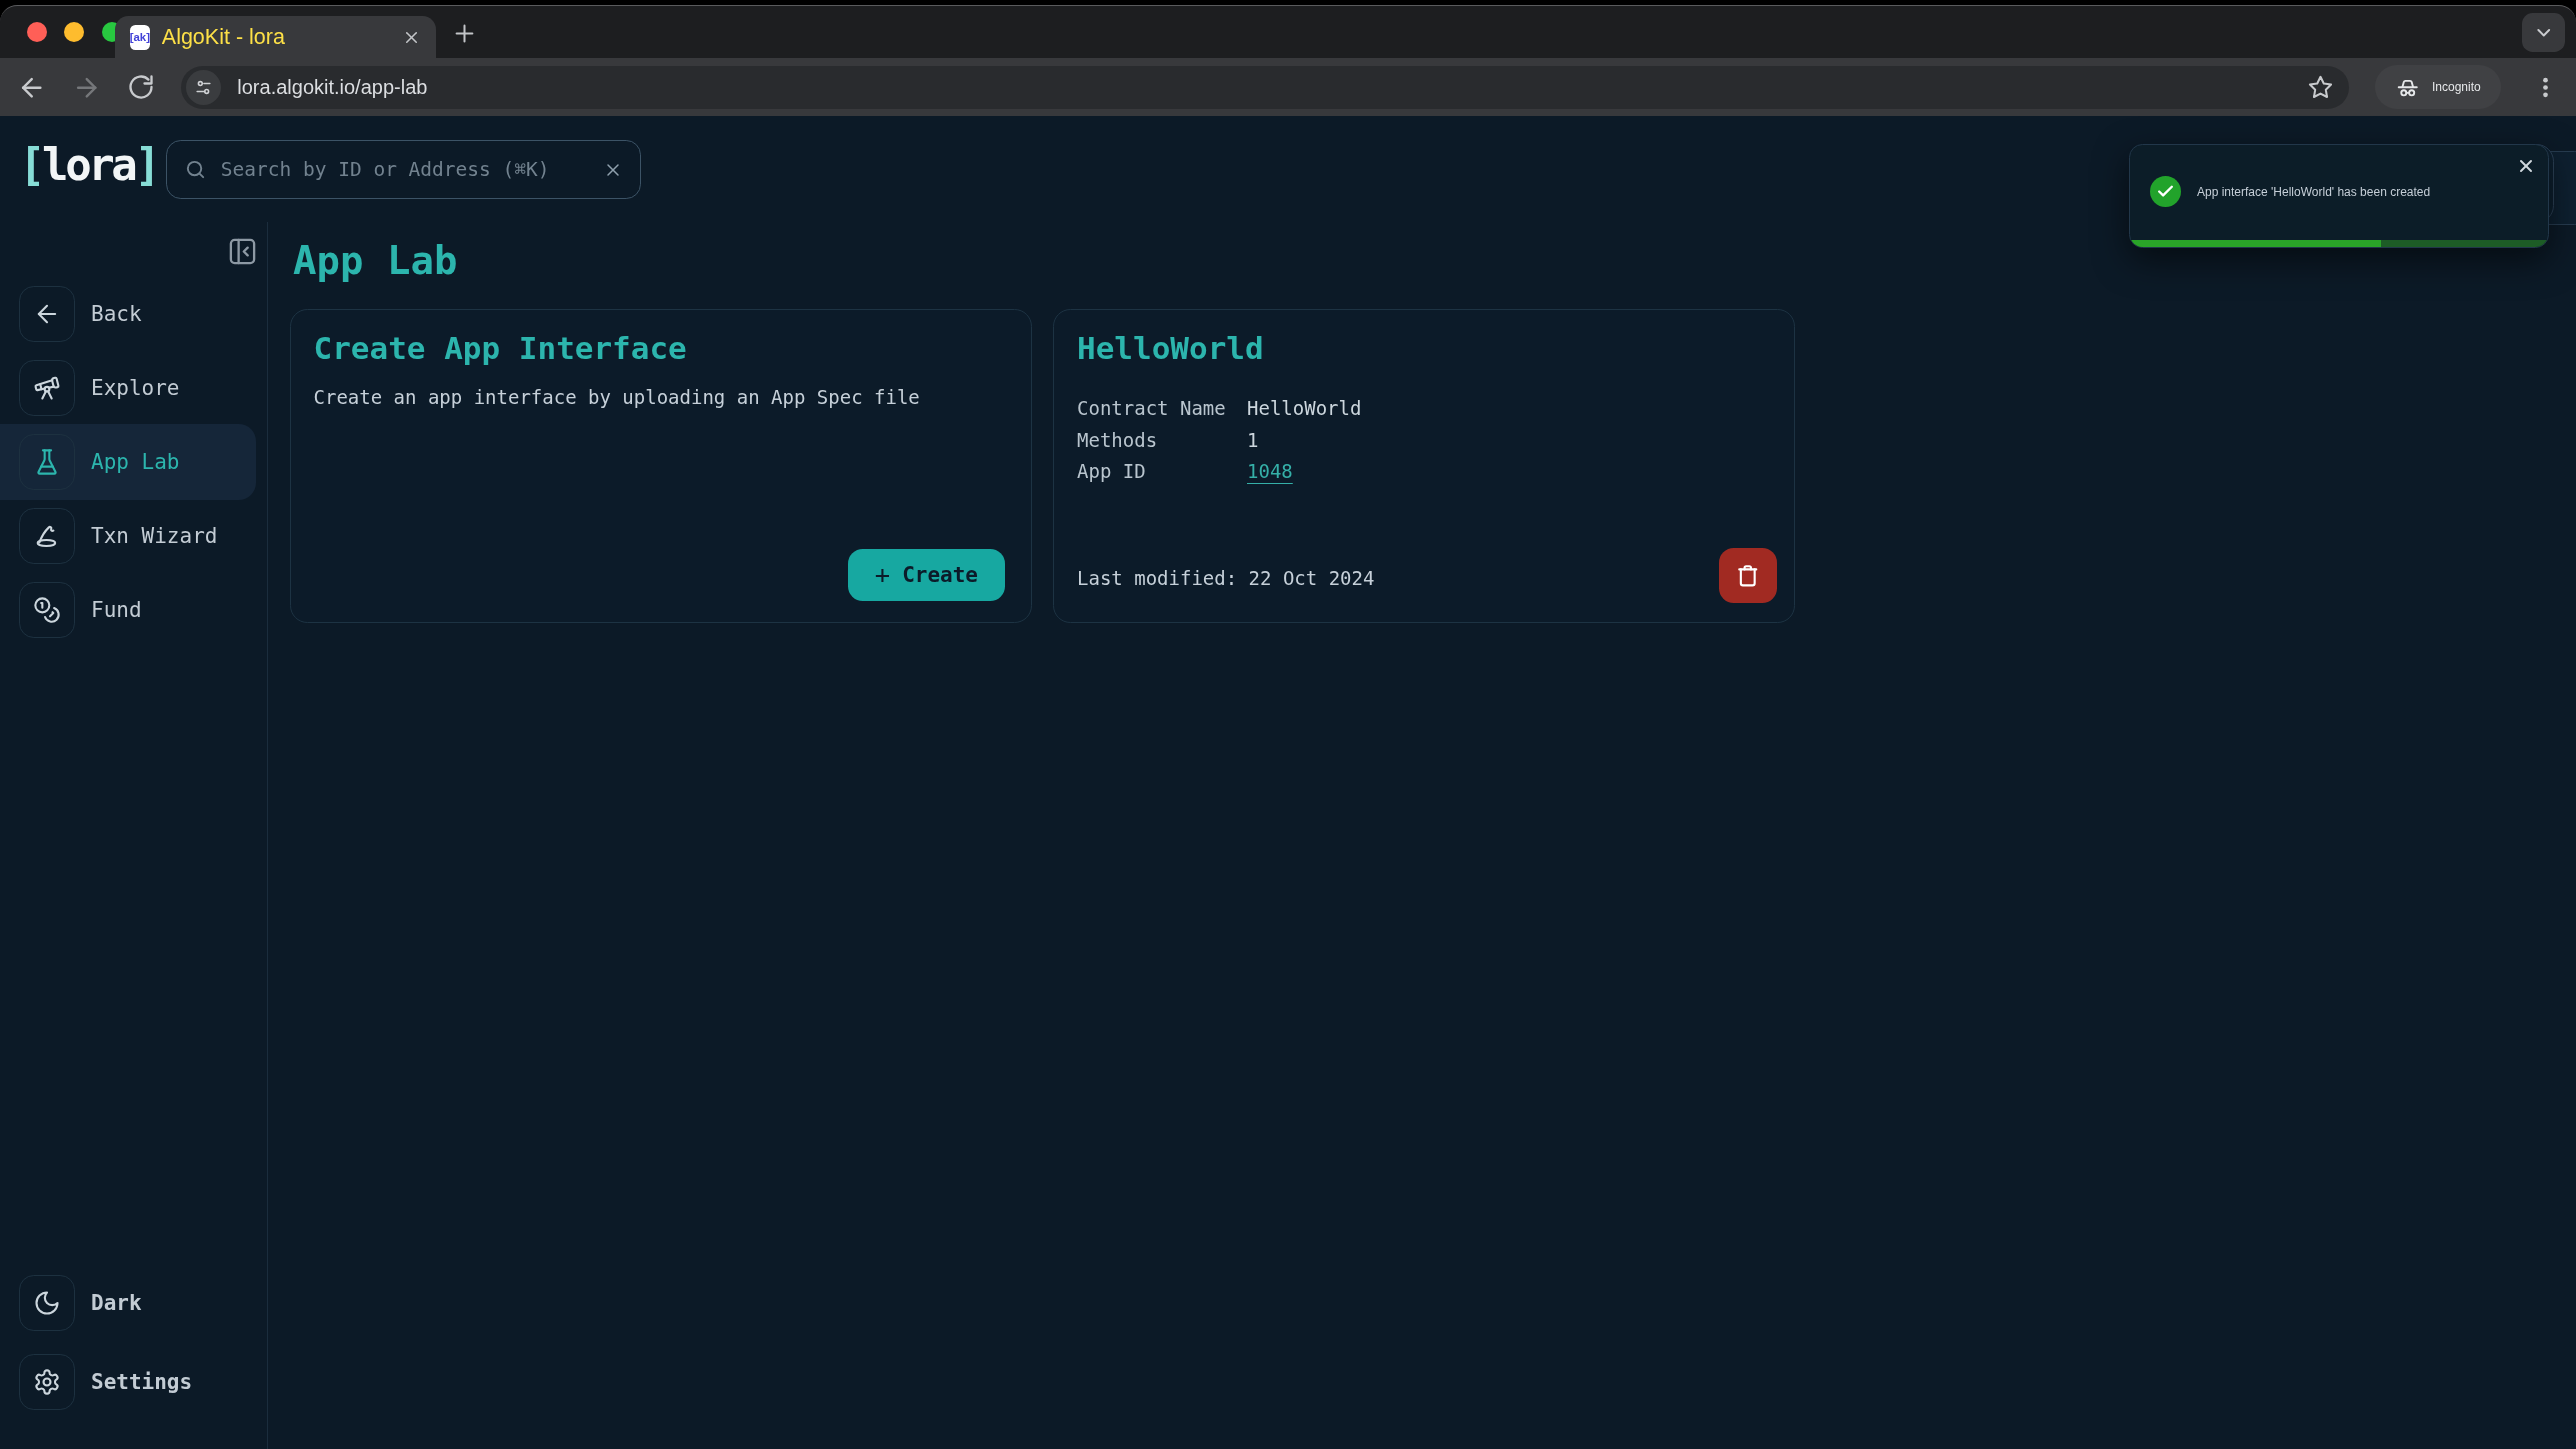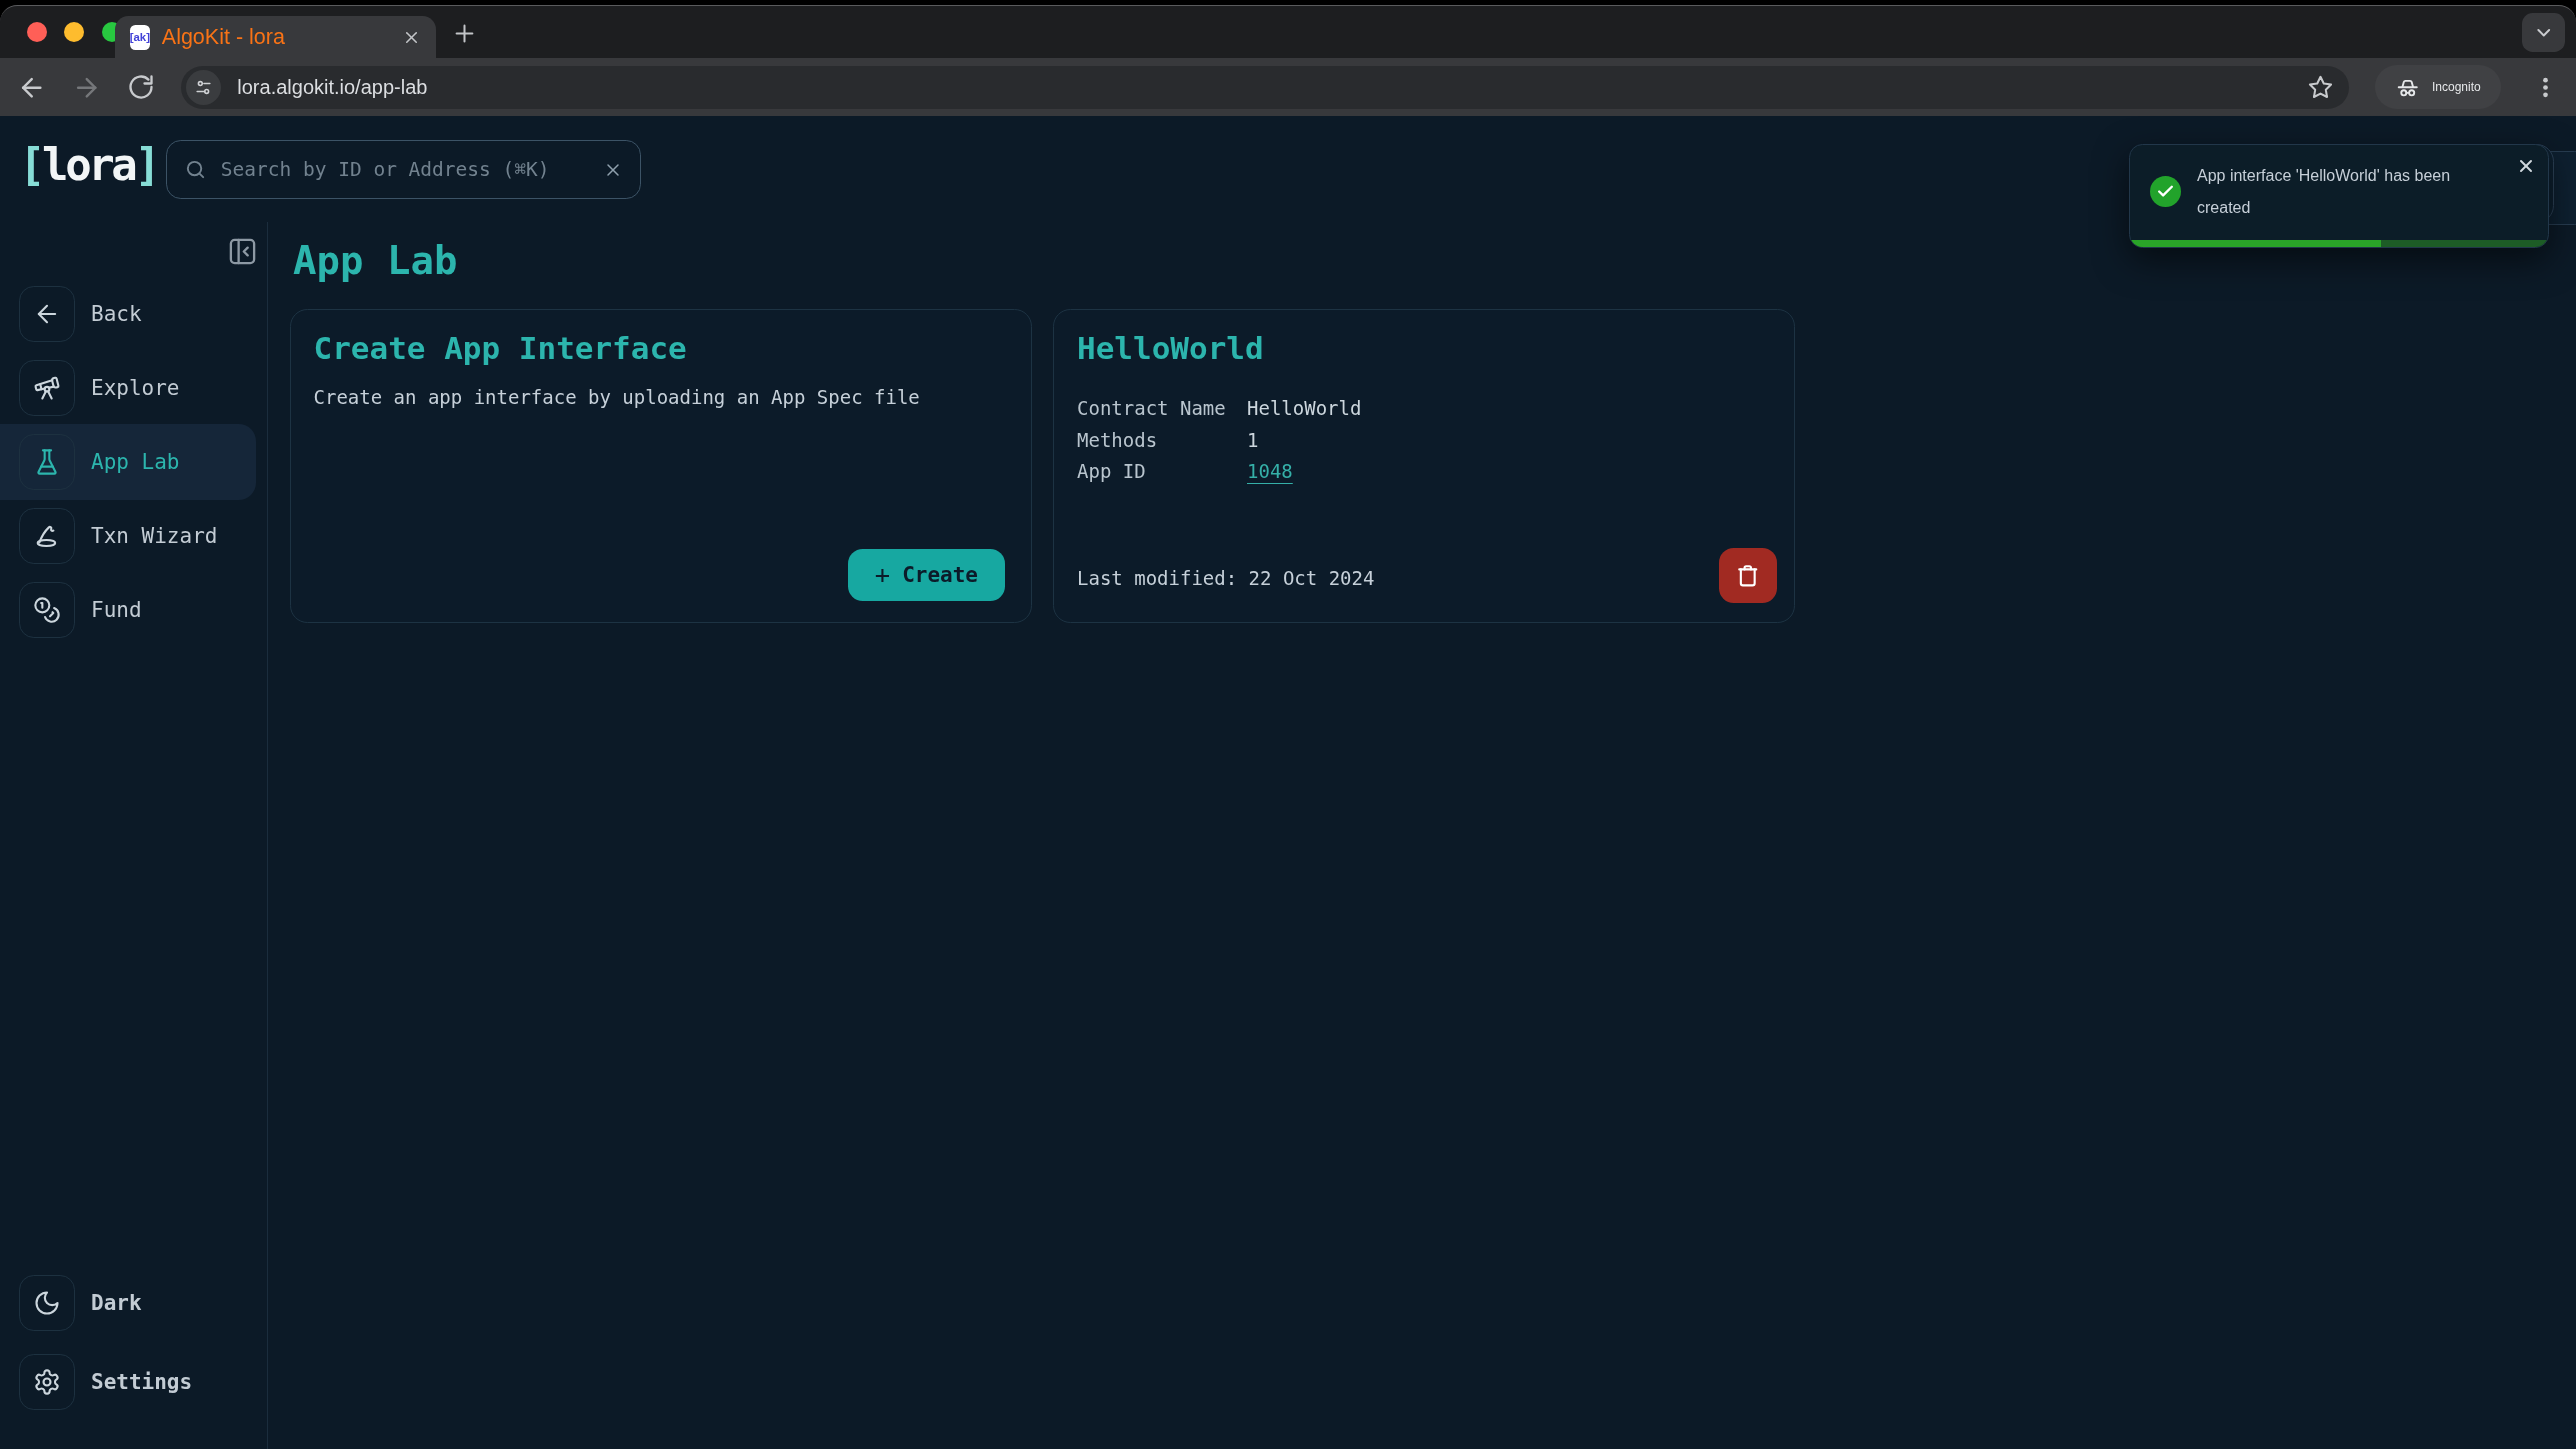--- a/index.html
+++ b/index.html
@@ -16,21 +16,21 @@
   .traffic { position:absolute; left:27px; top:16px; display:flex; gap:17.4px; }
   .tl { width:20px; height:20px; border-radius:50%; }
   .tl.red{ background:#ff5f57; } .tl.yellow{ background:#febc2e; } .tl.green{ background:#28c840; }
 
   .tab { position:absolute; left:115px; top:9.4px; width:321px; height:43px;
          background:#38393c; border-radius:13.4px 13.4px 0 0; display:flex;
          align-items:center; padding:0 14.8px; gap:12px; }
   .favicon { width:20px; height:25.5px; background:#fff; border-radius:5.4px;
              display:flex; align-items:center; justify-content:center;
              color:#4343d8; font-weight:700; font-size:11.4px; flex:none; }
-  .tab-title { flex:1; font-size:21.5px; color:#f97316; white-space:nowrap; overflow:hidden; }
+  .tab-title { flex:1; font-size:21.5px; color:#fde047; white-space:nowrap; overflow:hidden; }
   .tab-close { color:#c3c5c8; }
   .newtab { position:absolute; left:451px; top:13.4px; color:#c3c5c8; }
   .tabsearch { position:absolute; right:10.7px; top:6.7px; width:43px; height:39px;
                border-radius:10.7px; background:#38393c; color:#c9cbce;
                display:flex; align-items:center; justify-content:center; }
 
   .toolbar { position:absolute; top:52px; left:0; right:0; height:58px; background:#38393c;
              display:flex; align-items:center; padding:0 17.4px; gap:25.5px; }
   .nav-ico { color:#c8cacd; flex:none; }
   .nav-ico.disabled { color:#75777a; }
@@ -112,21 +112,21 @@
   .toast-ghost3 { position:absolute; top:35px; right:-16px; width:376px; height:74px;
                   border-radius:17.4px; background:#0e2030; border:1.3px solid #273c50; }
   .toast { position:absolute; top:27.5px; right:27px; width:420px; height:104px;
            border-radius:13.4px; background:#0c1d28; border:0.7px solid #22374a;
            box-shadow:0 12px 34px rgba(0,0,0,.55); overflow:hidden;
            font-family:"Liberation Sans", sans-serif; }
   .toast-body { display:flex; align-items:center; gap:16px; height:94px; padding:0 17.4px 0 20px; }
   .check-circle { width:31px; height:31px; border-radius:50%;
                   background:var(--toast-green,#22a32b); color:#fff; flex:none;
                   display:flex; align-items:center; justify-content:center; }
-  .toast-msg { font-size:16px; line-height:32px; color:#c6cfd8; width:302px; }
+  .toast-msg { font-size:12px; line-height:42px; color:#c6cfd8; width:302px; }
   .toast-close { position:absolute; top:10.7px; right:12px; color:#cfd7dd; background:none;
                  border:0; cursor:pointer; }
   .toast-progress { position:absolute; left:0; right:0; bottom:0; height:6.7px;
                     background:var(--progress-dim,#1d5c26); }
   .toast-progress > span { display:block; height:100%; background:var(--progress-bright,#2aa428); }
 </style>
 </head>
 <body>
 
 <div class="window">

